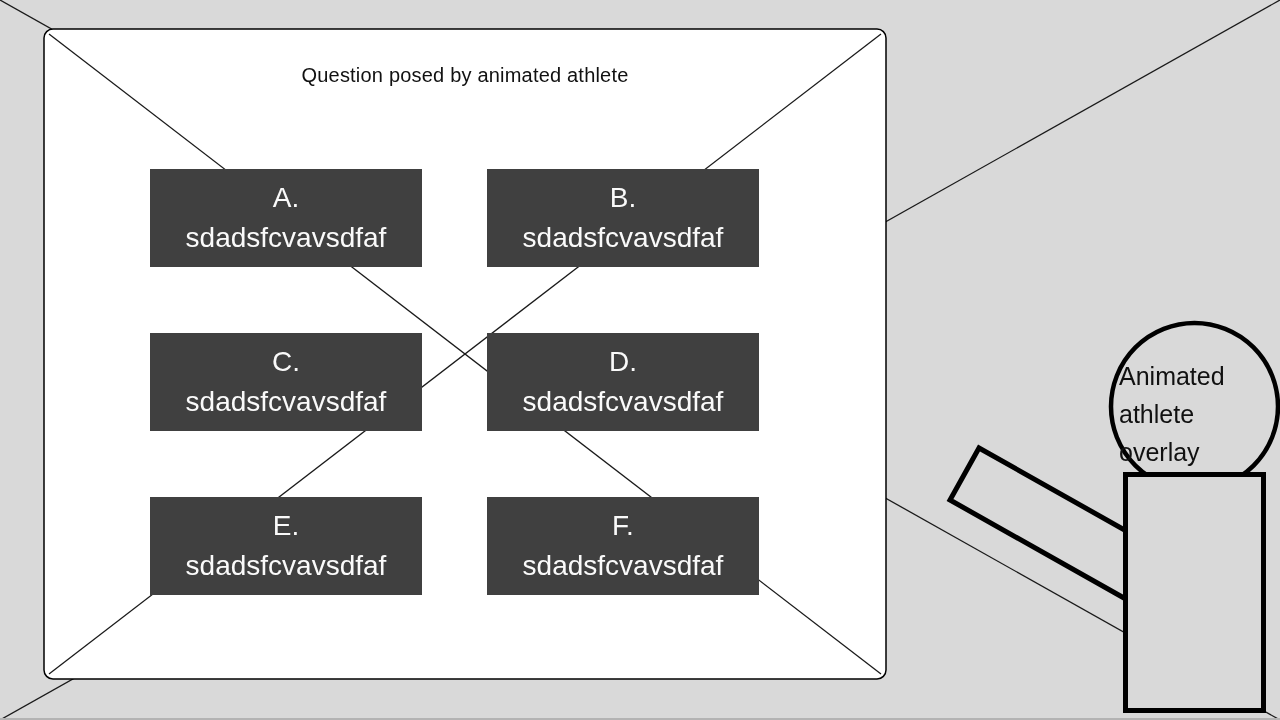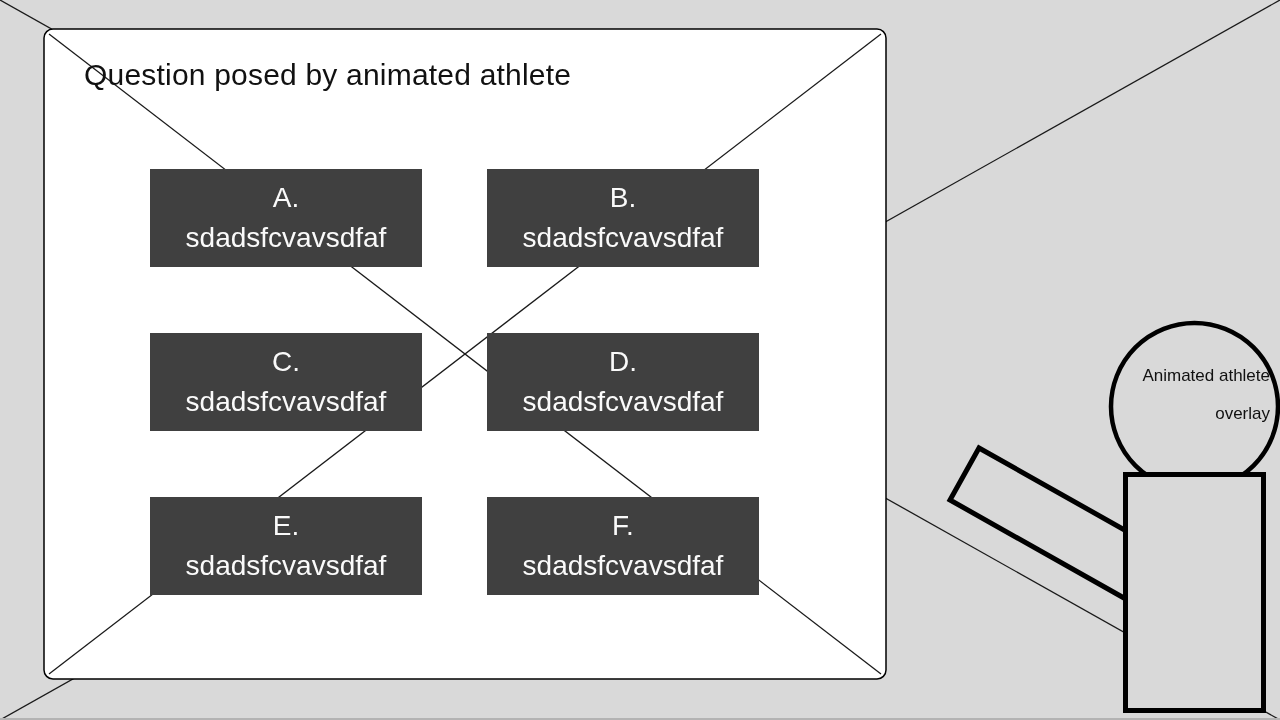--- a/index.html
+++ b/index.html
@@ -19,25 +19,25 @@
     left: 0;
     top: 0;
     width: 1280px;
     height: 720px;
   }
   .question-title {
     position: absolute;
     left: 44px;
     top: 58px;
     width: 842px;
-    font-size: 30px;
+    text-align: center;
+    font-size: 20px;
     line-height: 34px;
     color: #111111;
     letter-spacing: 0.2px;
-    padding-left: 40px;
   }
   .option-box {
     position: absolute;
     width: 272px;
     height: 98px;
     background: #404040;
     color: #fafafa;
     display: flex;
     flex-direction: column;
     align-items: center;
@@ -56,22 +56,22 @@
   #opt-b { left: 487px; top: 169px; }
   #opt-c { left: 150px; top: 333px; }
   #opt-d { left: 487px; top: 333px; }
   #opt-e { left: 150px; top: 497px; }
   #opt-f { left: 487px; top: 497px; }
   .athlete-label {
     position: absolute;
     left: 1119px;
     top: 357px;
     width: 151px;
-    text-align: right;
-    font-size: 17px;
+    text-align: left;
+    font-size: 25px;
     line-height: 38px;
     color: #111111;
   }
   .bottom-edge {
     position: absolute;
     left: 0;
     bottom: 0;
     width: 1280px;
     height: 2px;
     background: #b3b3b3;

